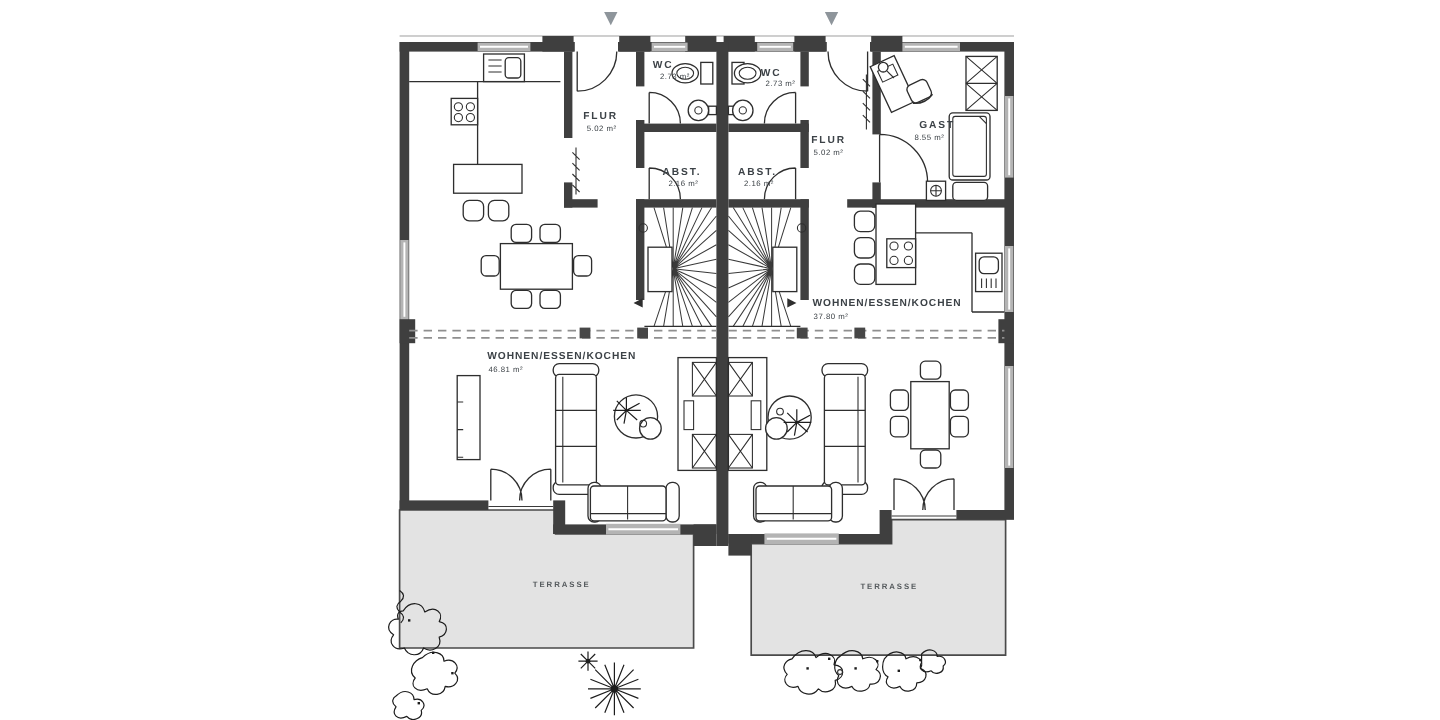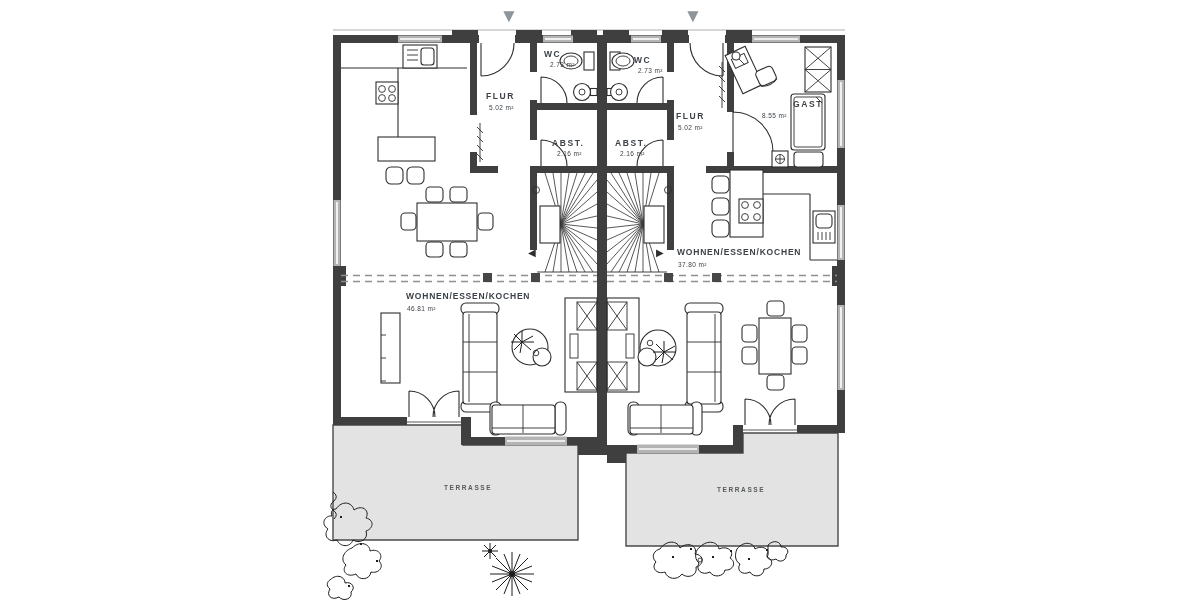--- a/index.html
+++ b/index.html
@@ -367,21 +367,21 @@
   <div class="area" style="left:557px;top:150px;">2.16 m²</div>
   <div class="lbl long" style="left:406px;top:291px;">WOHNEN/ESSEN/KOCHEN</div>
   <div class="area" style="left:407px;top:305px;">46.81 m²</div>
 
   <div class="lbl" style="left:634px;top:55px;">WC</div>
   <div class="area" style="left:638px;top:67px;">2.73 m²</div>
   <div class="lbl" style="left:615px;top:138px;">ABST.</div>
   <div class="area" style="left:620px;top:150px;">2.16 m²</div>
   <div class="lbl" style="left:676px;top:111px;">FLUR</div>
   <div class="area" style="left:678px;top:124px;">5.02 m²</div>
-  <div class="lbl" style="left:793px;top:99px;">GAST</div>
+  <div class="lbl" style="left:766px;top:99px;">GAST</div>
   <div class="area" style="left:762px;top:112px;">8.55 m²</div>
   <div class="lbl long" style="left:677px;top:247px;">WOHNEN/ESSEN/KOCHEN</div>
   <div class="area" style="left:678px;top:261px;">37.80 m²</div>
 
   <div class="terr" style="left:444px;top:484px;">TERRASSE</div>
   <div class="terr" style="left:717px;top:486px;">TERRASSE</div>
 
 </div>
 
 </body></html>

